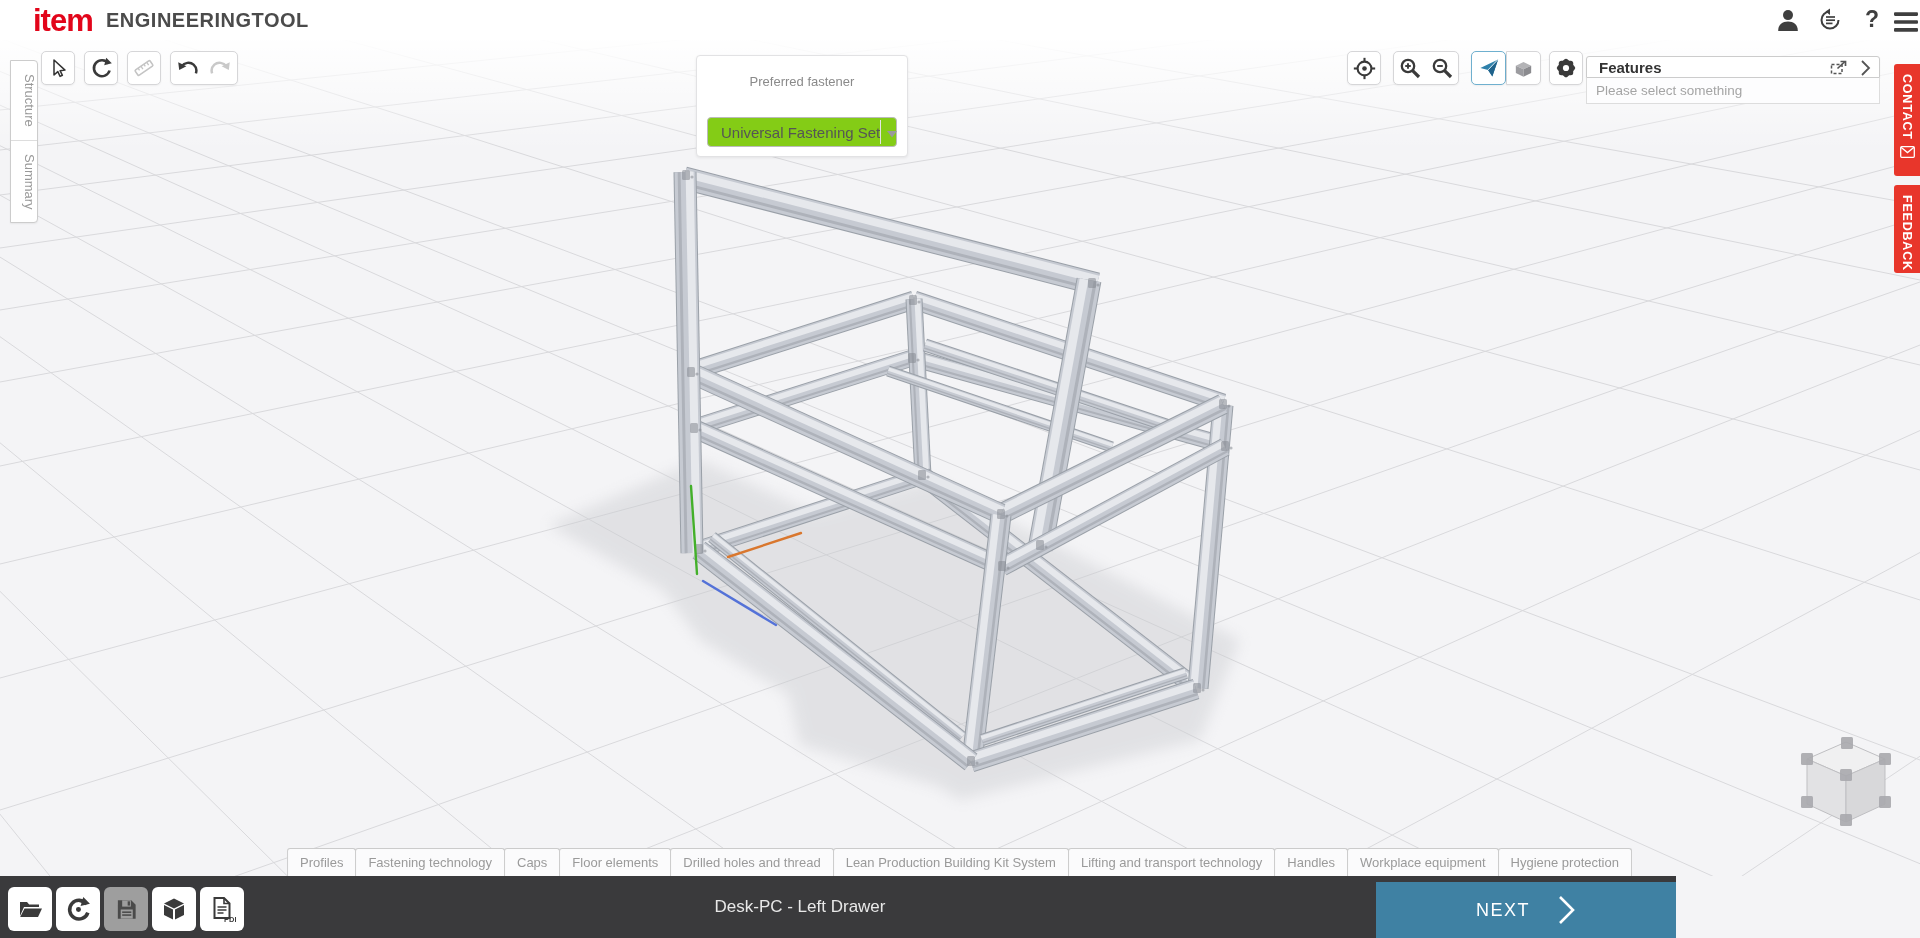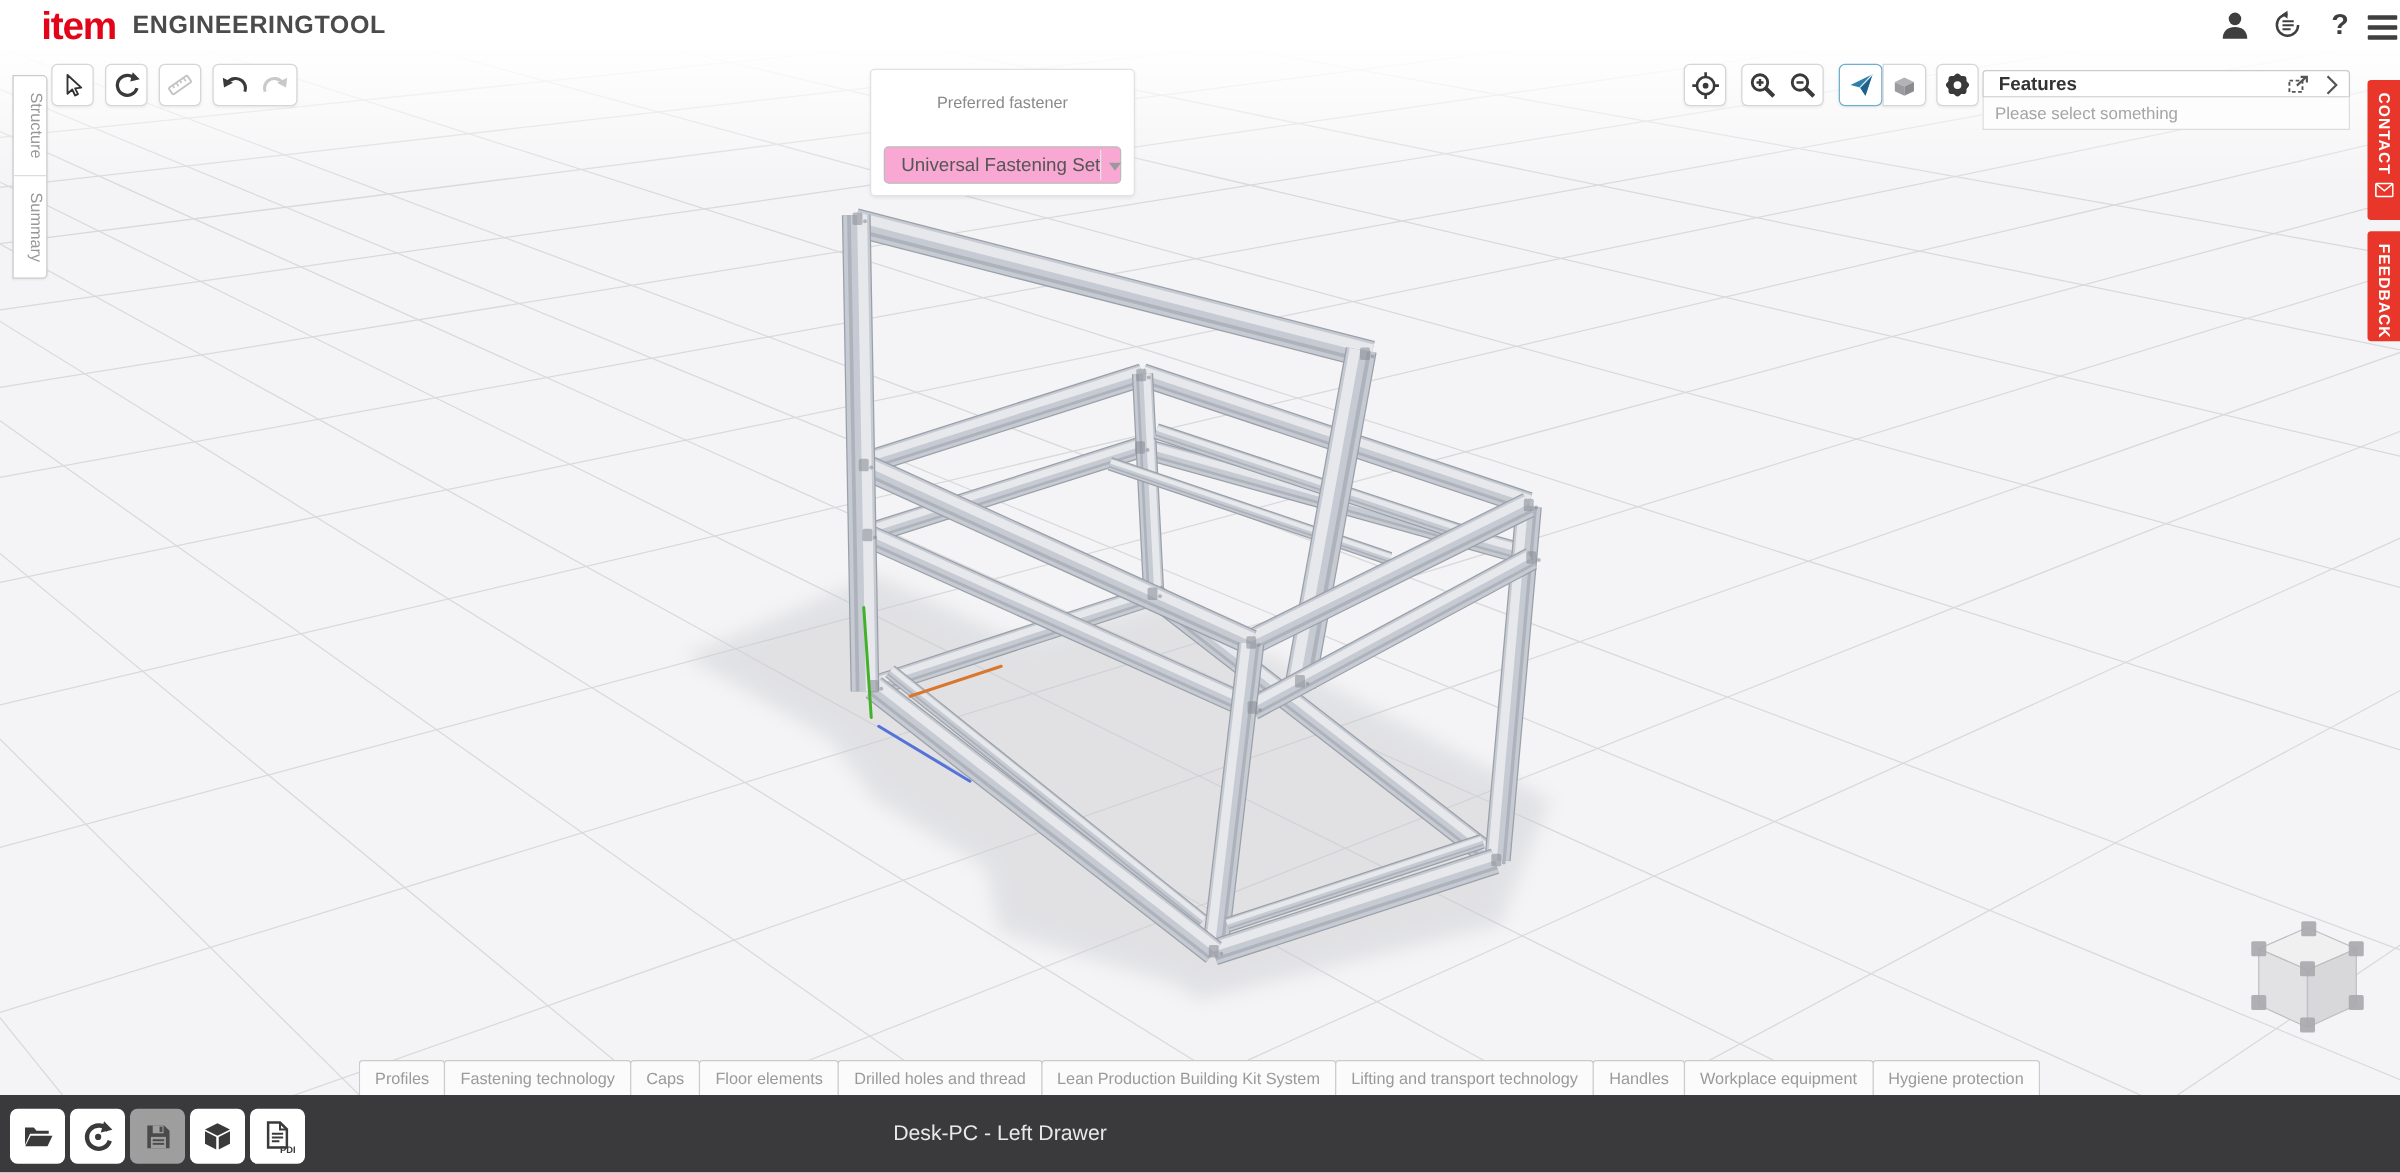--- a/index.html
+++ b/index.html
@@ -24,40 +24,40 @@
   .tbtn.active { border:1px solid #6fb0cf; }
 
   
   .side-panel-tabs { position:absolute; left:10px; top:20px; width:28px; background:#fff; border:1px solid #ccc; border-radius:0 4px 4px 0; box-shadow:0 1px 2px rgba(0,0,0,.06); }
   .vtab { writing-mode:vertical-rl; padding:13px 0; width:26px; text-align:center; color:#999; font-size:13px; cursor:pointer; }
   .vtab + .vtab { border-top:1px solid #ddd; }
 
   
   .fastener-box { position:absolute; left:696px; top:15px; width:212px; background:#fff; border:1px solid #e2e2e4; border-radius:4px; padding:18px 10px 9px; box-shadow:0 1px 3px rgba(0,0,0,.07); }
   .fastener-label { text-align:center; color:#8a8a8a; font-size:13px; margin-bottom:5px; }
-  .fastener-select { display:flex; align-items:center; border:1px solid #bbb; border-radius:4px; background:#f9a8d4; height:30px; padding:0 4px 0 7px; cursor:pointer;margin-top:28px; }
+  .fastener-select { display:flex; align-items:center; border:1px solid #bbb; border-radius:4px; background:#84cc16; height:30px; padding:0 4px 0 7px; cursor:pointer;margin-top:28px; }
   .fastener-select .val { flex:1; color:#555; font-size:15px; white-space:nowrap; }
   .caret-box { padding:4px 4px 2px 6px; border-left:1px solid #e4e4e4; }
 
   
   .features { position:absolute; left:1586px; top:16px; width:294px; }
   .features-header { background:#fff; border:1px solid #ccc; border-radius:3px 3px 0 0; height:22px; display:flex; align-items:center; padding:1px 8px 0 12px; box-shadow:0 1px 2px rgba(0,0,0,.05); }
   .features-title { flex:1; font-size:15px; font-weight:700; color:#333; }
   .features-body { background:#fdfdfe; border:1px solid #ddd; border-top:none; height:26px; display:flex; align-items:center; padding-left:9px; color:#a5a5a5; font-size:13.5px; }
 
   
   .edge-tab { position:absolute; left:1894px; width:26px; background:#e8362b; color:#fff; border-radius:3px 0 0 3px; display:flex; flex-direction:column; align-items:center; cursor:pointer; }
   .edge-tab .txt { writing-mode:vertical-rl; font-size:12.5px; font-weight:700; letter-spacing:.8px; padding:10px 0 6px; }
 
   
   .btabs { position:absolute; bottom:0; left:50%; transform:translateX(-50%); display:flex; }
   .btab { border:1px solid #cbcbcb; border-bottom:none; border-radius:3px 3px 0 0; background:#fbfbfc; color:#9a9a9a; font-size:13px; padding:6px 12px 6px; margin-left:-1px; white-space:nowrap; cursor:pointer; }
 
   
-  .footer { position:absolute; left:0; top:876px; width:1920px; height:62px; background:#3a3a3c; z-index:20; }
+  .footer { position:absolute; left:0; top:876px; width:1676px; height:62px; background:#3a3a3c; z-index:20; }
   .fbtn { position:absolute; top:11px; width:44px; height:44px; background:#fff; border-radius:6px; display:flex; align-items:center; justify-content:center; cursor:pointer; }
   .fbtn.disabled { background:#9e9e9e; cursor:default; }
   .footer-title { position:absolute; top:0; left:0; width:1600px; height:62px; display:flex; align-items:center; justify-content:center; color:#e8e8e8; font-size:17px; }
   .next-btn { position:absolute; right:0; top:6px; width:300px; height:56px; background:#3f81a3; color:#fff; border:none; display:flex; align-items:center; justify-content:center; gap:28px; font-size:18px; letter-spacing:1.5px; cursor:pointer; font-family:inherit; }
 </style>
 </head>
 <body>
 
 <div class="app">
 
@@ -491,14 +491,20 @@
       <svg width="27" height="27" viewBox="0 0 27 27">
         <path d="M5.5,2 L15,2 L20.5,7.5 L20.5,22 L5.5,22 Z" fill="none" stroke="#3a3a3a" stroke-width="2"></path>
         <polyline points="15,2 15,7.5 20.5,7.5" fill="none" stroke="#3a3a3a" stroke-width="1.6"></polyline>
         <line x1="8.5" y1="11" x2="17.5" y2="11" stroke="#3a3a3a" stroke-width="1.5"></line>
         <line x1="8.5" y1="14" x2="17.5" y2="14" stroke="#3a3a3a" stroke-width="1.5"></line>
         <line x1="8.5" y1="17" x2="14.5" y2="17" stroke="#3a3a3a" stroke-width="1.5"></line>
         <text x="15" y="26" font-size="7.5" font-weight="bold" fill="#3a3a3a" font-family="Liberation Sans, sans-serif">PDF</text>
       </svg>
     </div>
 
+    <button class="next-btn">
+      <span>NEXT</span>
+      <svg width="18" height="30" viewBox="0 0 18 30">
+        <polyline points="2,2 15,15 2,28" fill="none" stroke="#fff" stroke-width="2.6"></polyline>
+      </svg>
+    </button>
   </div>
 </div>
 
 </body></html>

